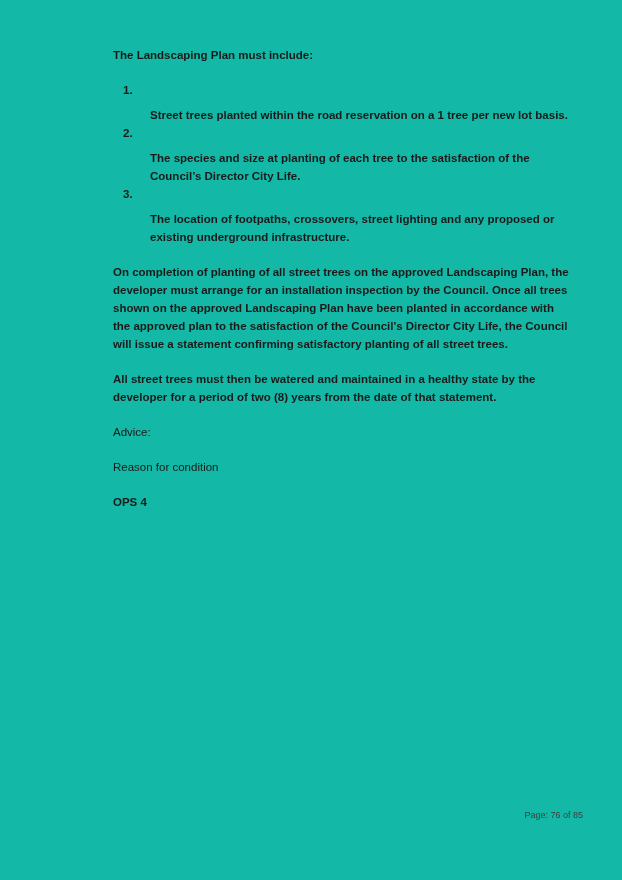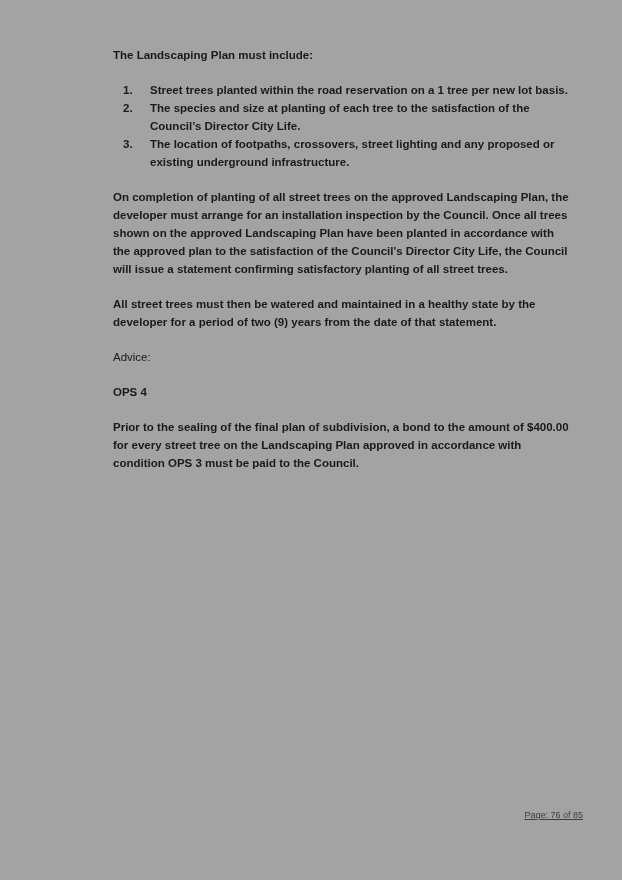--- a/index.html
+++ b/index.html
@@ -10,21 +10,21 @@
   body {
     width: 622px;
     height: 880px;
     position: relative;
     font-family: "Liberation Sans", sans-serif;
     -webkit-font-smoothing: antialiased;
   }
   .page {
     position: absolute;
     inset: 0;
-    background: #a3a3a3;
+    background: #14b8a6;
     overflow: hidden;
   }
   .content {
     position: absolute;
     left: 113px;
     top: 46px;
     width: 457px;
     color: #1a1a1a;
     font-size: 11.5px;
     line-height: 18px;
@@ -42,30 +42,30 @@
     display: flex;
   }
   .num {
     flex: 0 0 37px;
     width: 37px;
     padding-left: 10px;
     box-sizing: border-box;
   }
   .li-text {
     flex: 1 1 auto;
+    margin-top: 25px;
   }
   .footer {
     position: absolute;
     top: 809px;
     right: 39px;
     font-size: 9px;
     line-height: 12px;
     color: #3d3d3d;
     font-weight: normal;
-    text-decoration: underline;
   }
 </style>
 </head>
 <body>
 
 <div class="page">
   <div class="content">
       <p class="block bold">The Landscaping Plan must include:</p>
       <div class="olist bold">
         <div class="li">
@@ -75,19 +75,19 @@
         <div class="li">
           <span class="num">2.</span>
           <span class="li-text">The species and size at planting of each tree to the satisfaction of the Council’s Director City Life.</span>
         </div>
         <div class="li">
           <span class="num">3.</span>
           <span class="li-text">The location of footpaths, crossovers, street lighting and any proposed or existing underground infrastructure.</span>
         </div>
       </div>
       <p class="block bold">On completion of planting of all street trees on the approved Landscaping Plan, the developer must arrange for an installation inspection by the Council. Once all trees shown on the approved Landscaping Plan have been planted in accordance with the approved plan to the satisfaction of the Council's Director City Life, the Council will issue a statement confirming satisfactory planting of all street trees.</p>
-      <p class="block bold">All street trees must then be watered and maintained in a healthy state by the developer for a period of two (9) years from the date of that statement.</p>
+      <p class="block bold">All street trees must then be watered and maintained in a healthy state by the developer for a period of two (8) years from the date of that statement.</p>
       <p class="block italic">Advice:</p>
+      <p class="block regular">Reason for condition</p>
       <p class="block bold">OPS 4</p>
-      <p class="block bold">Prior to the sealing of the final plan of subdivision, a bond to the amount of $400.00 for every street tree on the Landscaping Plan approved in accordance with condition OPS 3 must be paid to the Council.</p>
     </div>
   <div class="footer">Page: 76 of 85</div>
 </div>
 
 </body></html>

